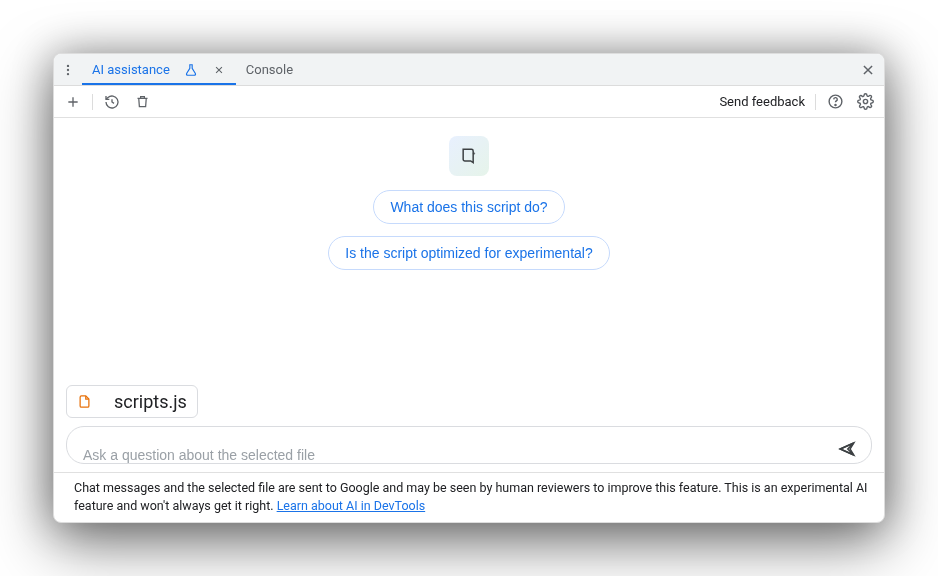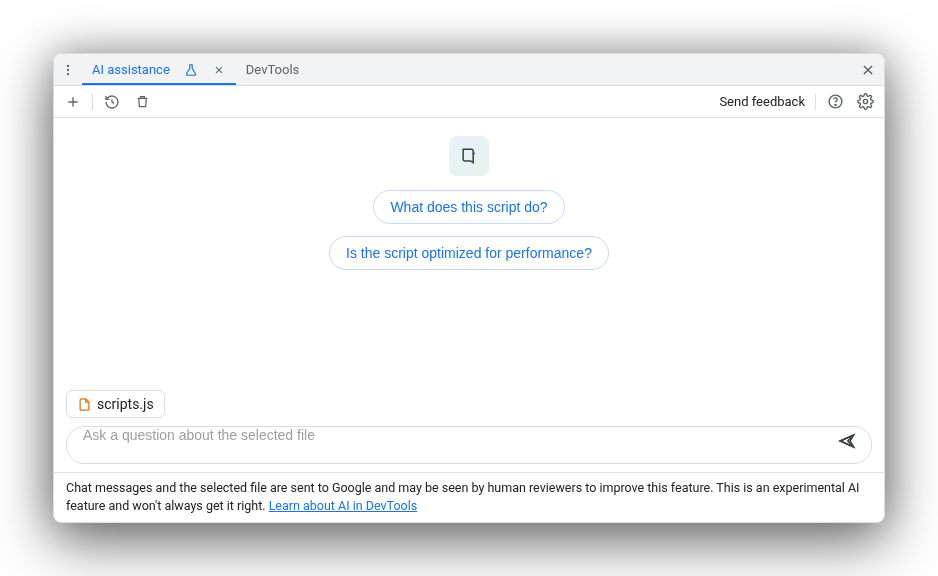--- a/index.html
+++ b/index.html
@@ -154,35 +154,35 @@
     .context-row {
       padding: 0 12px;
       margin-top: auto;
       margin-bottom: 8px;
       width: 100%;
       display: flex;
     }
     .file-chip {
       display: inline-flex;
       align-items: center;
-      gap: 5px;
+      gap: 22px;
       border: 1px solid #dadce0;
       border-radius: 6px;
       padding: 5px 10px;
-      font-size: 14px;
+      font-size: 18px;
       color: #202124;
     }
     .file-chip .file-icon { color: #e8710a; display:flex;}
     .input-row {
       padding: 0 12px 8px 12px;
       width: 100%;
     }
     .input-box {
       display: flex;
-      align-items: flex-start;
+      align-items: flex-end;
       border: 1px solid #dadce0;
       border-radius: 18px;
       padding: 0 10px 0 16px;
       height: 38px;
     }
     .input-box input {
       flex: 1;
       border: none;
       outline: none;
       font-size: 14px;
@@ -194,21 +194,21 @@
       width: 28px;
       height: 28px;
       display: flex;
       align-items: center;
       justify-content: center;
       color: #3c4043;
       cursor: pointer;
     }
     .disclaimer {
       border-top: 1px solid #e0e0e0;
-      padding: 6px 12px 8px 12px;
+      padding: 6px 12px 8px 20px;
       font-size: 12.5px;
       color: #202124;
       line-height: 1.4;
     }
     .disclaimer a {
       color: #1a73e8;
       text-decoration: underline;
       cursor: pointer;
     }
   </style>
@@ -232,21 +232,21 @@
             <path d="M9 3h6M10 3v6l-5.5 9A2 2 0 0 0 6.2 21h11.6a2 2 0 0 0 1.7-3L14 9V3"></path>
           </svg>
       </span>
       <span class="close-x">
         <svg width="10" height="10" viewBox="0 0 24 24" stroke="currentColor" stroke-width="2.5">
             <path d="M5 5l14 14M19 5L5 19"></path>
           </svg>
       </span>
     </div>
     <div class="tab">
-      <span>DevTools</span>
+      <span>Console</span>
     </div>
     <div class="spacer"></div>
     <div class="panel-close">
       <svg width="14" height="14" viewBox="0 0 24 24" stroke="currentColor" stroke-width="2.5">
           <path d="M5 5l14 14M19 5L5 19"></path>
         </svg>
     </div>
   </div>
 
   <div class="toolbar">
@@ -288,21 +288,21 @@
 
   <div class="main">
     <div class="hero-icon">
       <svg width="20" height="20" viewBox="0 0 24 24" fill="none" stroke="currentColor" stroke-width="1.8">
           <path d="M5 4h10a2 2 0 0 1 2 2v14l-3-2H7a2 2 0 0 1-2-2V4z"></path>
           <path d="M18 7l.7 1.6L20 9l-1.3.4L18 11l-.7-1.6L16 9l1.3-.4z" fill="currentColor" stroke="none"></path>
         </svg>
     </div>
     <div class="suggestions">
       <button class="suggestion-chip">What does this script do?</button>
-      <button class="suggestion-chip">Is the script optimized for performance?</button>
+      <button class="suggestion-chip">Is the script optimized for experimental?</button>
     </div>
 
     <div class="context-row">
       <div class="file-chip">
         <span class="file-icon">
           <svg width="15" height="15" viewBox="0 0 24 24" fill="none" stroke="currentColor" stroke-width="2">
               <path d="M14 3H7a2 2 0 0 0-2 2v14a2 2 0 0 0 2 2h10a2 2 0 0 0 2-2V8z"></path>
               <path d="M14 3v5h5"></path>
             </svg>
         </span>

